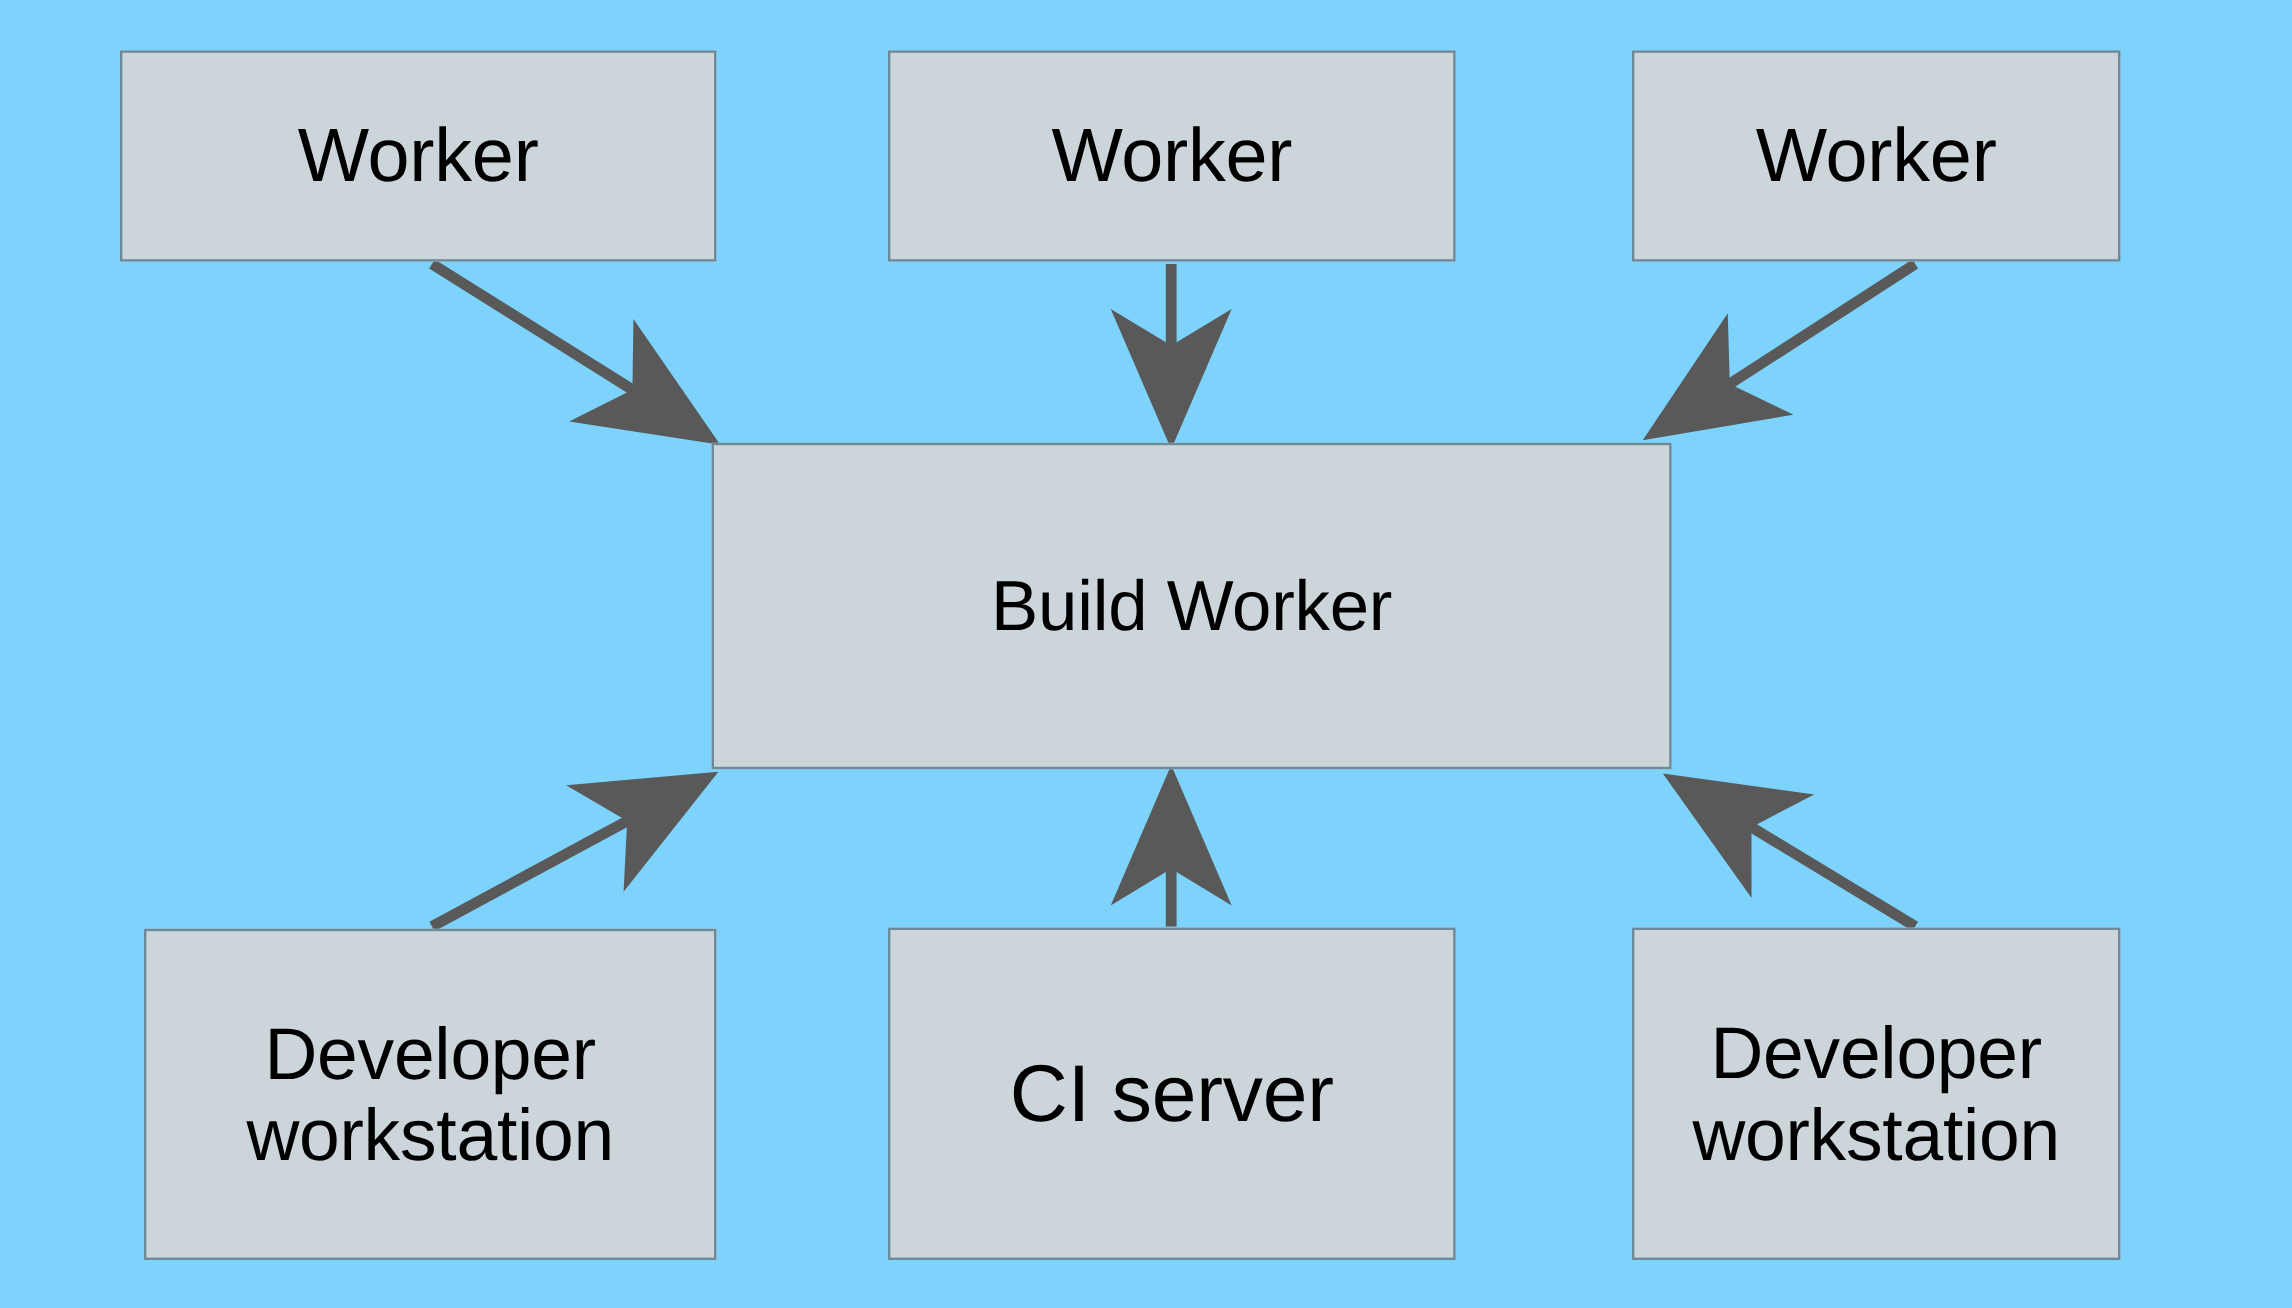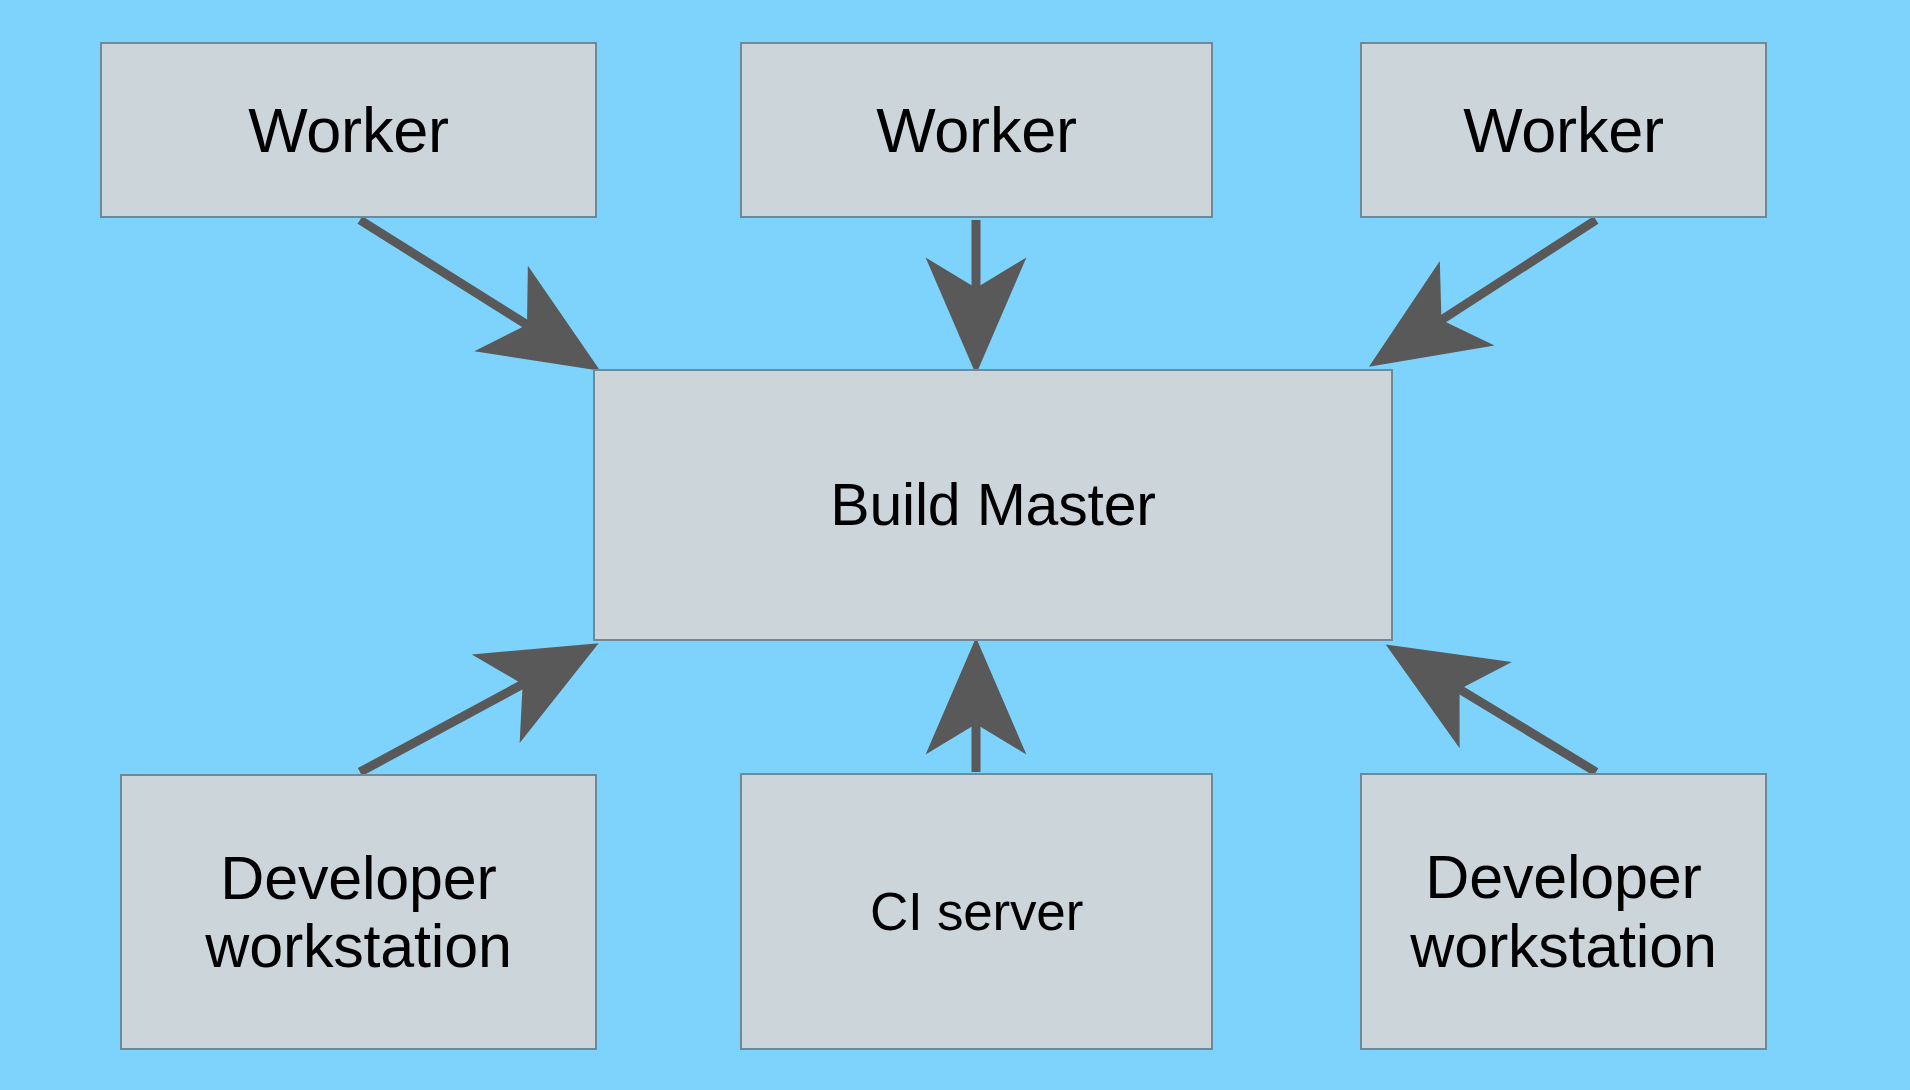--- a/index.html
+++ b/index.html
@@ -55,21 +55,21 @@
   
   #node-build-master { left: 593px; top: 369px; width: 800px; height: 272px; }
   #node-build-master .node-label { font-size: 59px; }
 
   
   #node-dev-workstation-1 { left: 120px;  top: 774px; width: 477px; height: 276px; }
   #node-ci-server        { left: 740px;  top: 773px; width: 473px; height: 277px; }
   #node-dev-workstation-2 { left: 1360px; top: 773px; width: 407px; height: 277px; }
   #node-dev-workstation-1 .node-label,
   #node-dev-workstation-2 .node-label { font-size: 61px; }
-  #node-ci-server .node-label { font-size: 53px; }
+  #node-ci-server .node-label { font-size: 67px; }
 </style>
 </head>
 <body>
 
 <div id="canvas">
 
   <svg id="edges" width="1910" height="1090" viewBox="0 0 1910 1090" xmlns="http://www.w3.org/2000/svg">
     <defs>
       <marker id="arrowbarb" markerWidth="14" markerHeight="12" refX="11.6" refY="6" orient="auto" markerUnits="strokeWidth">
         <path d="M 0.2,0.4 L 13.2,6 L 0.2,11.6 L 3.6,6 Z" fill="#595959"></path>
@@ -92,21 +92,21 @@
 
   <div class="node" id="node-worker-2">
     <span class="node-label">Worker</span>
   </div>
 
   <div class="node" id="node-worker-3">
     <span class="node-label">Worker</span>
   </div>
 
   <div class="node" id="node-build-master">
-    <span class="node-label">Build Master</span>
+    <span class="node-label">Build Worker</span>
   </div>
 
   <div class="node" id="node-dev-workstation-1">
     <span class="node-label">Developer
 workstation</span>
   </div>
 
   <div class="node" id="node-ci-server">
     <span class="node-label">CI server</span>
   </div>

